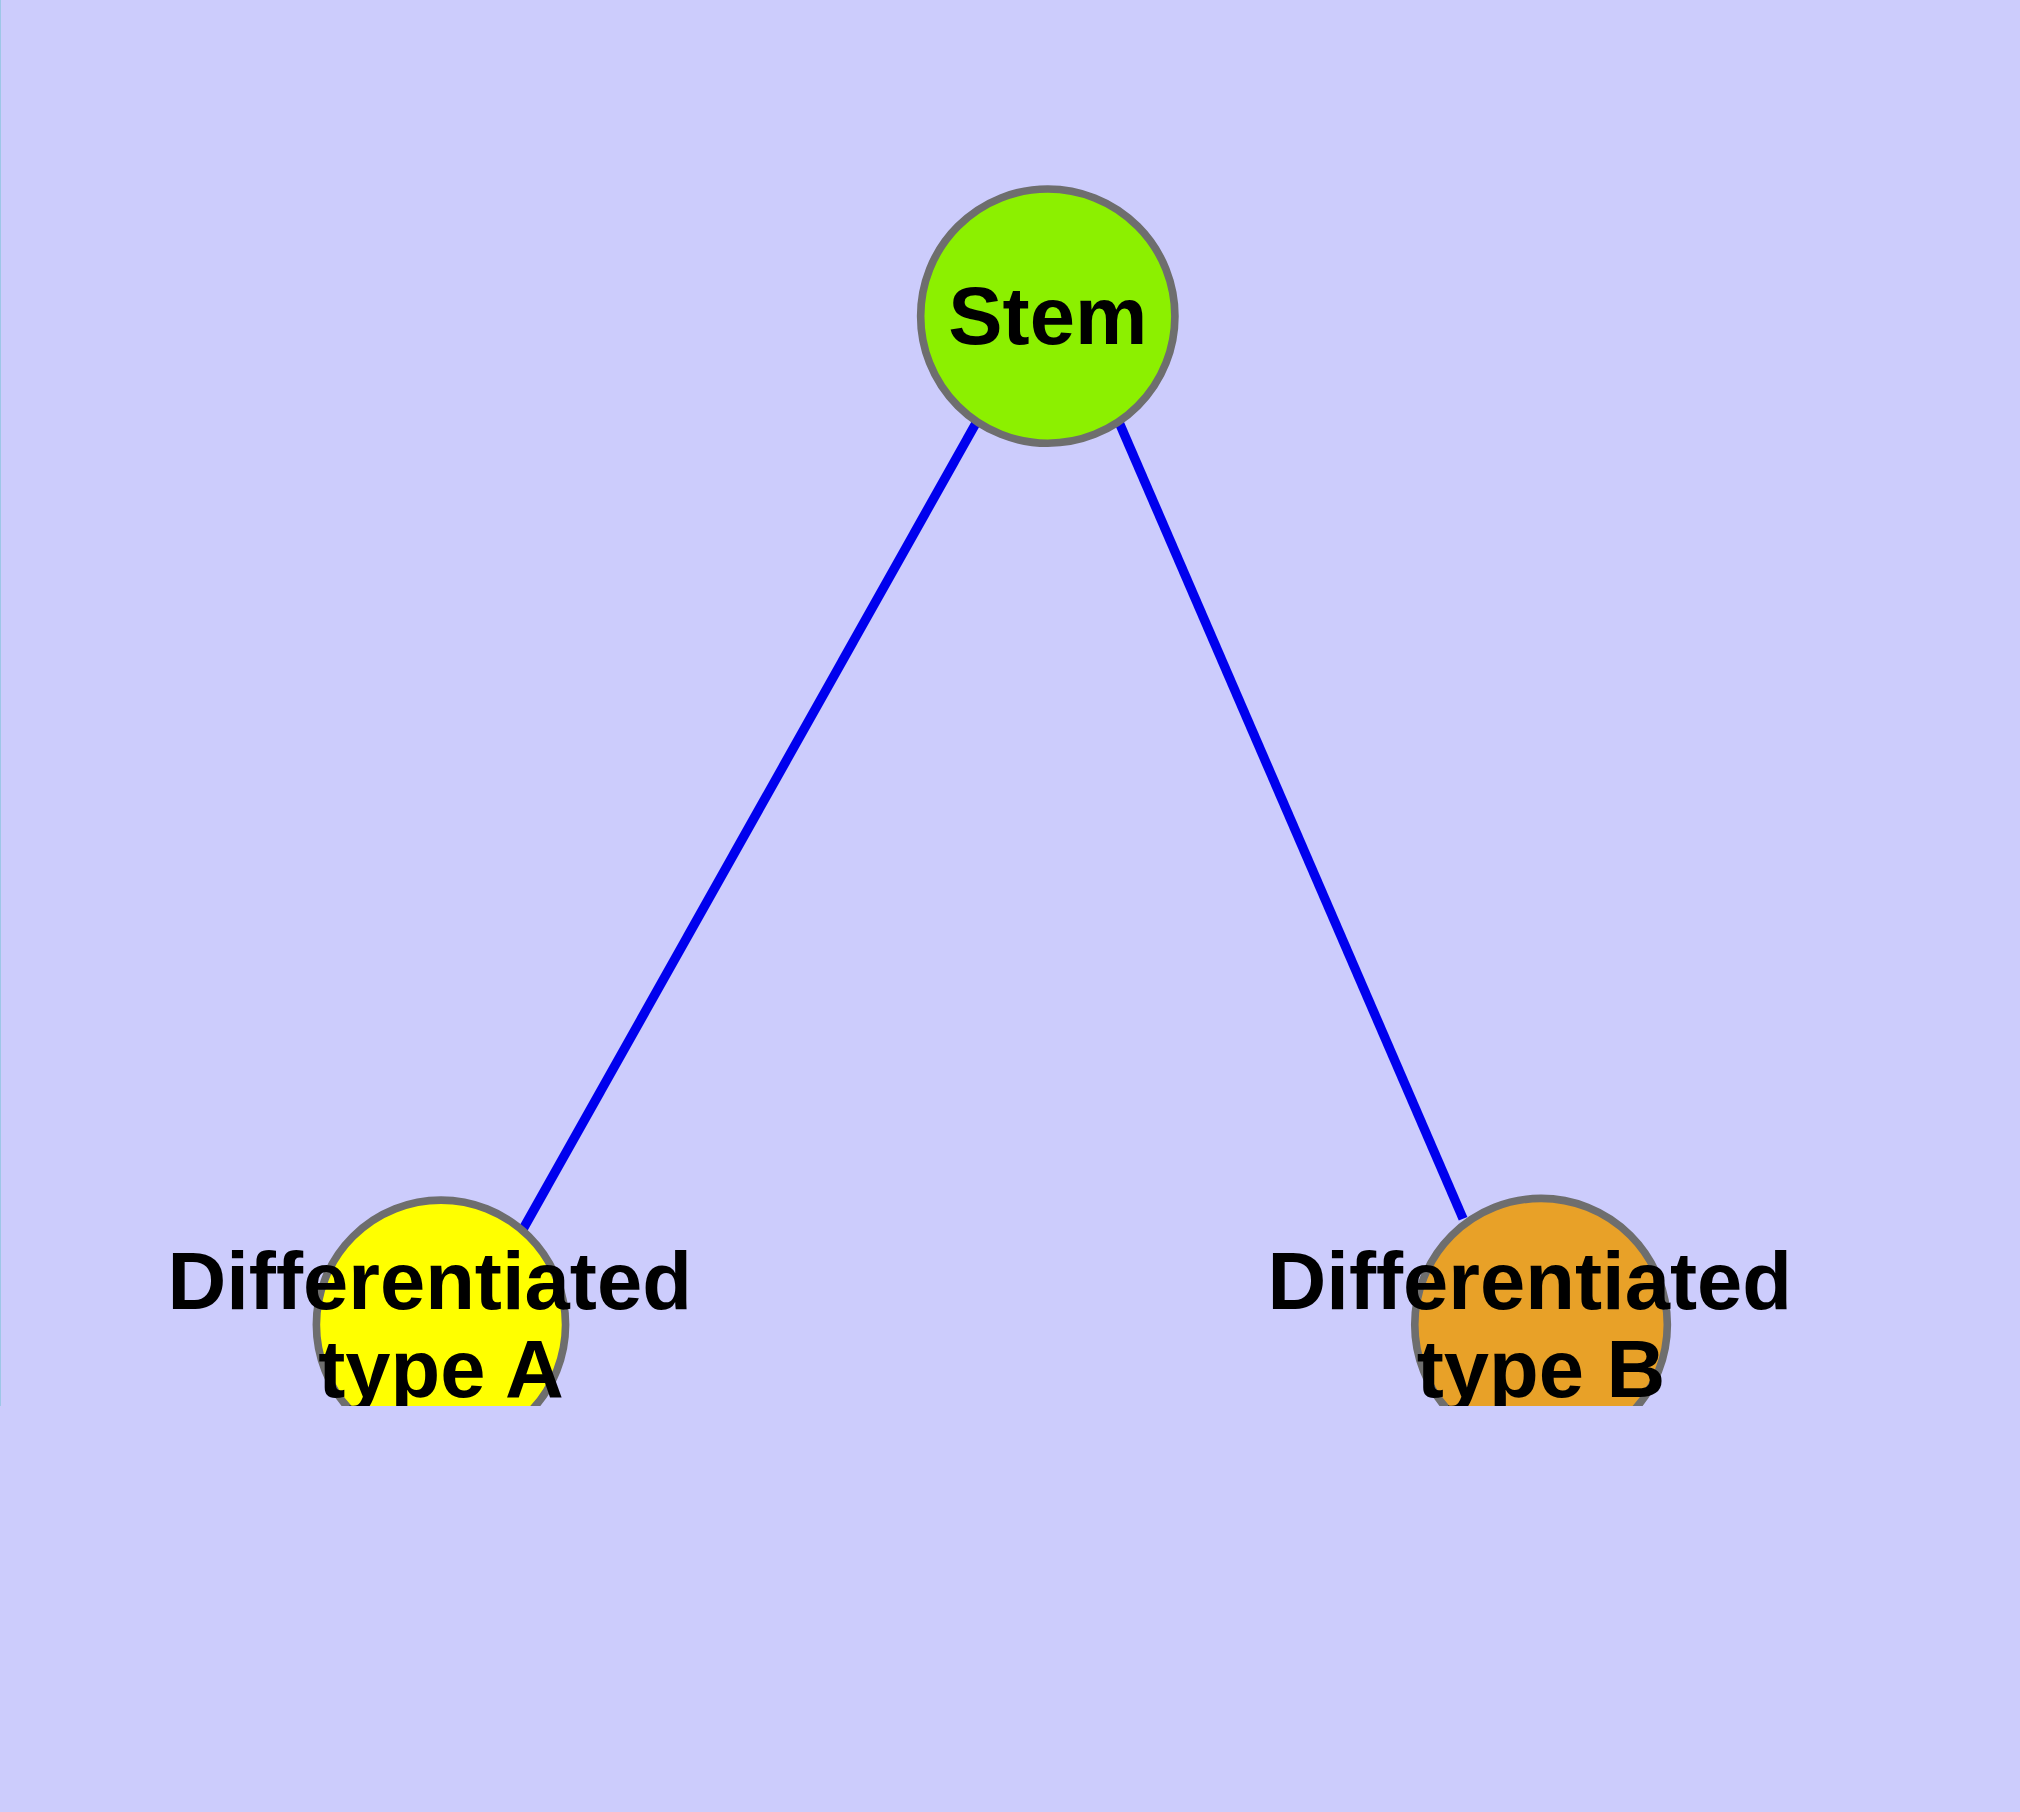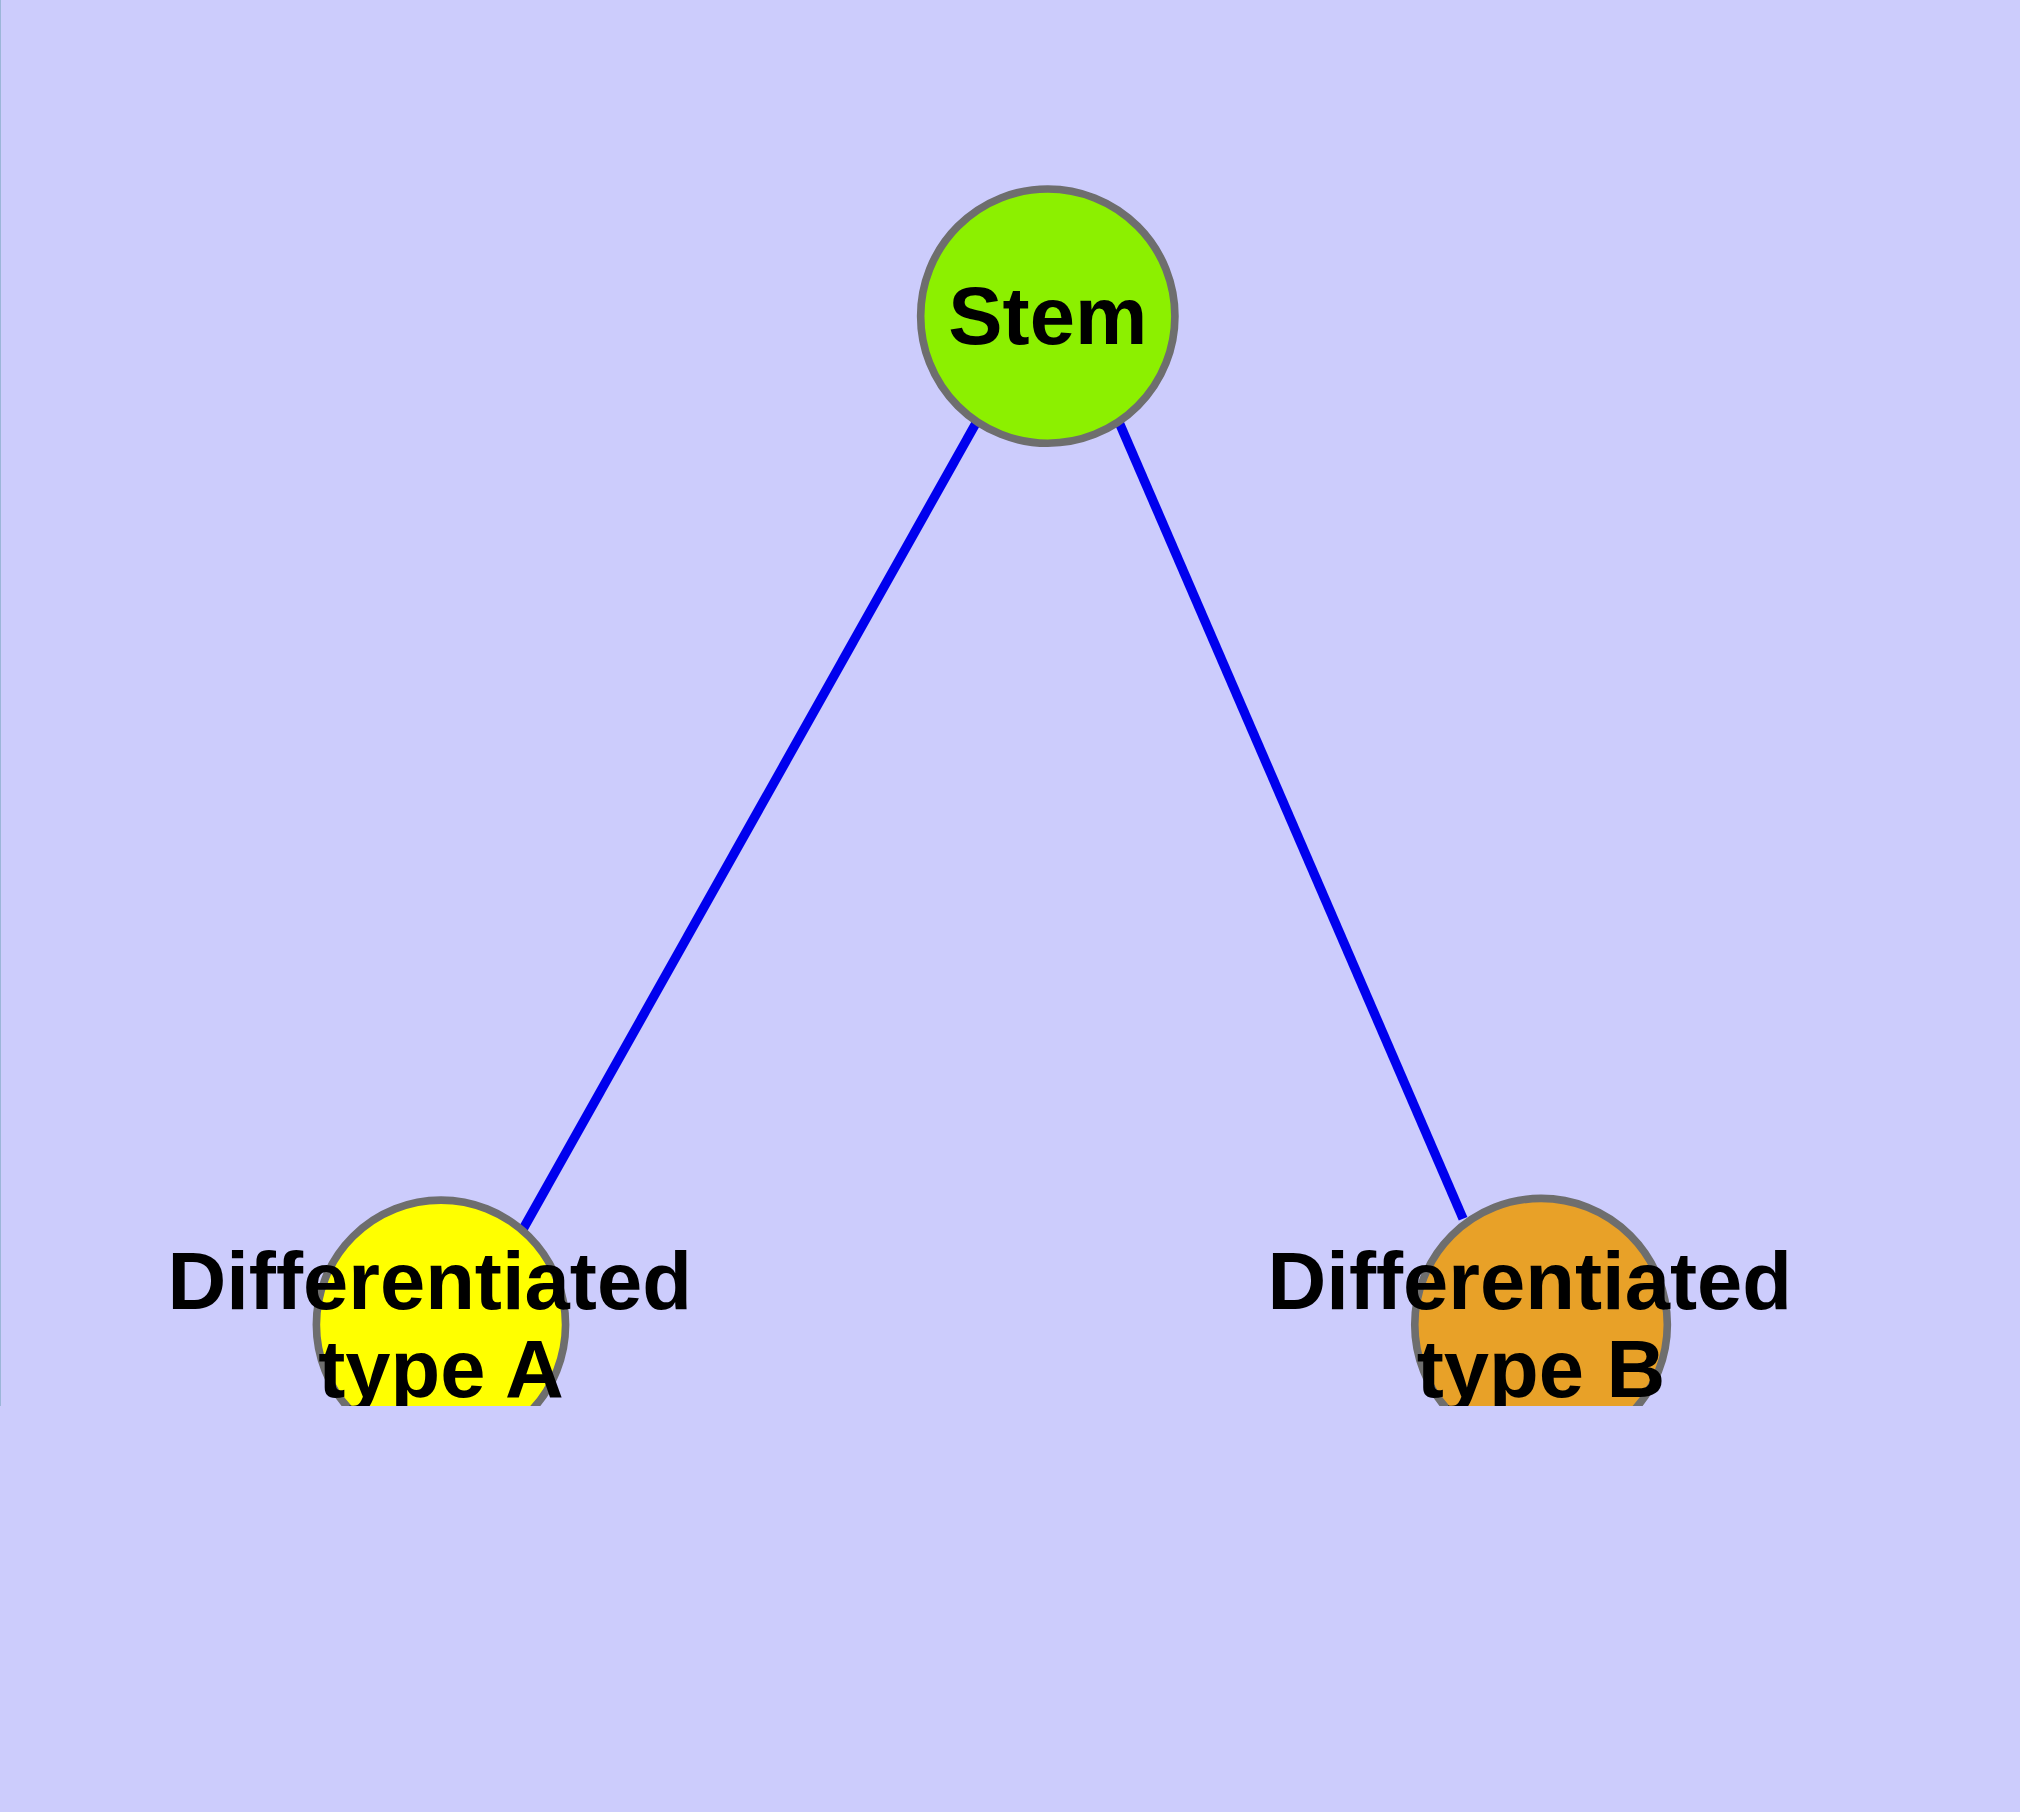--- a/index.html
+++ b/index.html
@@ -4,21 +4,21 @@
 <style>
   html, body {
     margin: 0;
     padding: 0;
     background: #ccccfc;
   }
   #canvas {
     position: relative;
     width: 2021px;
     height: 1406px;
-    background: #0f766e;
+    background: #14b8a6;
     overflow: hidden;
     font-family: "Liberation Sans", sans-serif;
   }
   #graph-svg {
     position: absolute;
     top: 0;
     left: 0;
     width: 2021px;
     height: 1812px;
   }

